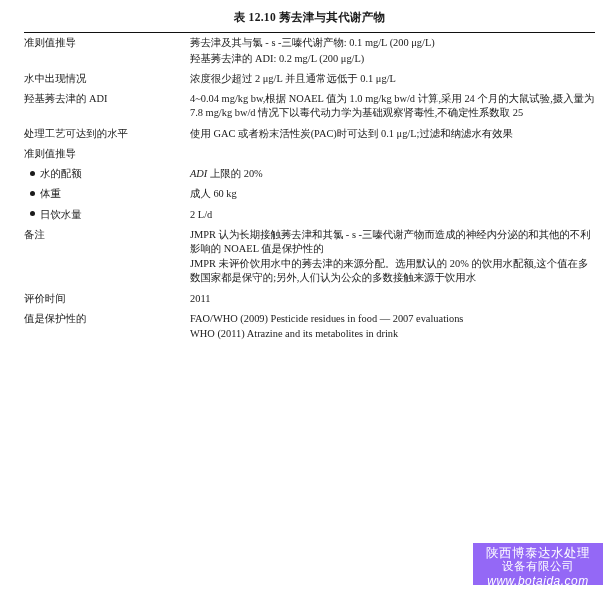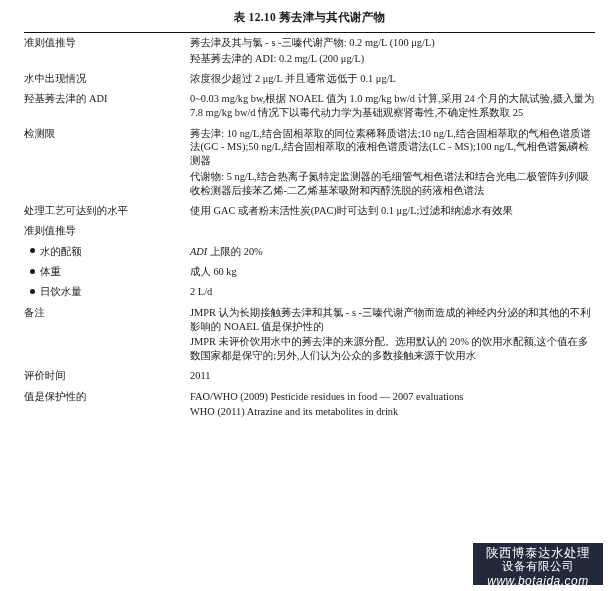--- a/index.html
+++ b/index.html
@@ -70,21 +70,21 @@
   .tight td { padding-top: 1.2px; padding-bottom: 1.2px; }
   .sub { padding-top: 2px; }
   .p { margin: 0; }
   .p + .p { margin-top: 1.5px; }
   .watermark {
     position: absolute;
     right: 6px;
     bottom: 6px;
     width: 130px;
     height: 42px;
-    background: #0f172a;
+    background: #8b5cf6;
     color: #fff;
     font-family: "Liberation Sans", sans-serif;
     text-align: center;
     line-height: 1.15;
     padding-top: 3px;
     box-sizing: border-box;
     opacity: 0.92;
   }
   .watermark .wm1 { font-size: 12.5px; letter-spacing: 0.5px; }
   .watermark .wm2 { font-size: 11.5px; letter-spacing: 0.5px; }
@@ -97,47 +97,40 @@
 
   <div class="table-title">表 12.10    莠去津与其代谢产物</div>
 
   <div class="rule"></div>
 
   <table class="main">
     <tbody>
       <tr>
         <td class="label">准则值推导</td>
         <td class="value">
-          <div class="p">莠去津及其与氯 - s -三嗪代谢产物: 0.2 mg/L (100 μg/L)</div>
+          <div class="p">莠去津及其与氯 - s -三嗪代谢产物: 0.1 mg/L (200 μg/L)</div>
           <div class="p">羟基莠去津的 ADI: 0.2 mg/L (200 μg/L)</div>
         </td>
       </tr>
 
       <tr>
         <td class="label">水中出现情况</td>
         <td class="value">
           <div class="p">浓度很少超过 2 μg/L 并且通常远低于 0.1 μg/L</div>
         </td>
       </tr>
 
 
       <tr>
         <td class="label">羟基莠去津的 ADI</td>
         <td class="value">
-          <div class="p">0~0.03 mg/kg bw,根据 NOAEL 值为 1.0 mg/kg bw/d 计算,采用 24 个月的大鼠试验,摄入量为 7.8 mg/kg bw/d 情况下以毒代动力学为基础观察肾毒性,不确定性系数取 25</div>
-        </td>
-      </tr>
-
-      <tr>
-        <td class="label">检测限</td>
-        <td class="value">
-          <div class="p">莠去津: 10 ng/L,结合固相萃取的同位素稀释质谱法;10 ng/L,结合固相萃取的气相色谱质谱法(GC - MS);50 ng/L,结合固相萃取的液相色谱质谱法(LC - MS);100 ng/L,气相色谱氮磷检测器</div>
-          <div class="p">代谢物: 5 ng/L,结合热离子氮特定监测器的毛细管气相色谱法和结合光电二极管阵列列吸收检测器后接苯乙烯-二乙烯基苯吸附和丙醇洗脱的药液相色谱法</div>
-        </td>
-      </tr>
+          <div class="p">4~0.04 mg/kg bw,根据 NOAEL 值为 1.0 mg/kg bw/d 计算,采用 24 个月的大鼠试验,摄入量为 7.8 mg/kg bw/d 情况下以毒代动力学为基础观察肾毒性,不确定性系数取 25</div>
+        </td>
+      </tr>
+
 
       <tr>
         <td class="label">处理工艺可达到的水平</td>
         <td class="value">
           <div class="p">使用 GAC 或者粉末活性炭(PAC)时可达到 0.1 μg/L;过滤和纳滤水有效果</div>
         </td>
       </tr>
 
       <tr class="tight">
         <td class="label">准则值推导</td>

